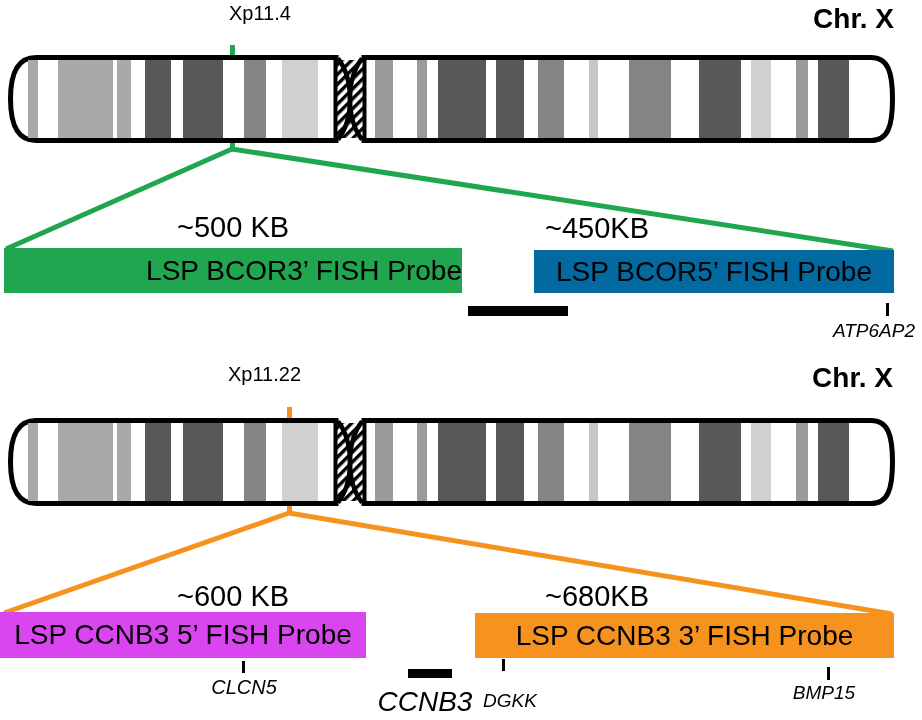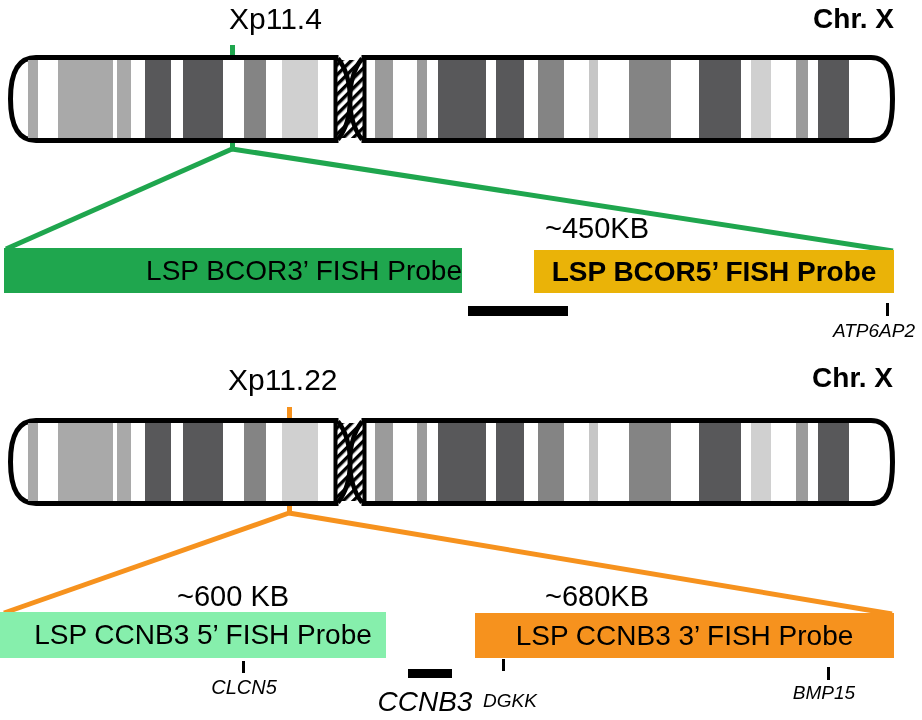--- a/index.html
+++ b/index.html
@@ -5,21 +5,21 @@
   html,body{margin:0;padding:0;background:#fff;}
   .canvas{
     position:relative;width:922px;height:720px;background:#fff;overflow:hidden;
     font-family:"Liberation Sans",sans-serif;color:#000;
   }
   .abs{position:absolute;}
   svg.layer{position:absolute;left:0;top:0;width:922px;height:720px;}
   .arm{fill:#fff;stroke:#000;stroke-width:5;}
   .pinch{fill:none;stroke:#000;stroke-width:4.5;}
   .conn{fill:none;stroke-width:5;}
-  .band-label{font-size:30px;white-space:nowrap;}
+  .band-label{font-size:20px;white-space:nowrap;}
   .chr-label{font-size:28px;font-weight:bold;white-space:nowrap;}
   .size-label{font-size:29px;white-space:nowrap;}
   .probe-box{
     display:flex;align-items:center;justify-content:center;
     font-size:28px;white-space:nowrap;color:#000;
   }
   .gene-bar{background:#000;}
   .tick{background:#000;}
   .gene-name{font-style:italic;text-align:center;white-space:nowrap;}
   .gene-lg{font-size:28px;}
@@ -133,41 +133,42 @@
         </g>
       <rect x="329.5" y="5" width="25" height="78" fill="url(#hatch)"></rect>
       <path class="pinch" d="M330,3.5 C346,24 346,64 330,84.5"></path>
       <path class="pinch" d="M354,3.5 C338,24 338,64 354,84.5"></path>
     </g>
   </svg>
 
   <div class="abs band-label xp114">Xp11.4</div>
   <div class="abs chr-label chrx-top">Chr. X</div>
 
+  <div class="abs size-label kb500">~500 KB</div>
   <div class="abs size-label kb450">~450KB</div>
 
   <div class="abs probe-box box-g-left" style="background-color: rgb(31, 166, 78); justify-content: flex-end;">
     <span>LSP BCOR3’ FISH Probe</span>
   </div>
-  <div class="abs probe-box box-g-right" style="background-color: #eab308; font-weight: bold;">
+  <div class="abs probe-box box-g-right" style="background-color: #0369a1;">
     <span>LSP BCOR5’ FISH Probe</span>
   </div>
 
   <div class="abs gene-bar bcor-bar"></div>
 
   <div class="abs tick atp-tick"></div>
   <div class="abs gene-name gene-sm atp-txt">ATP6AP2</div>
 
   <div class="abs band-label xp1122">Xp11.22</div>
   <div class="abs chr-label chrx-bot">Chr. X</div>
 
   <div class="abs size-label kb600">~600 KB</div>
   <div class="abs size-label kb680">~680KB</div>
 
-  <div class="abs probe-box box-o-left" style="background-color: #86efac; padding-left: 20px;">
+  <div class="abs probe-box box-o-left" style="background-color: #d946ef;">
     <span>LSP CCNB3 5’ FISH Probe</span>
   </div>
   <div class="abs probe-box box-o-right" style="background-color: rgb(246, 146, 30);">
     <span>LSP CCNB3 3’ FISH Probe</span>
   </div>
 
   <div class="abs tick clcn5-tick"></div>
   <div class="abs gene-name gene-md clcn5-txt">CLCN5</div>
 
   <div class="abs gene-bar ccnb3-bar"></div>

